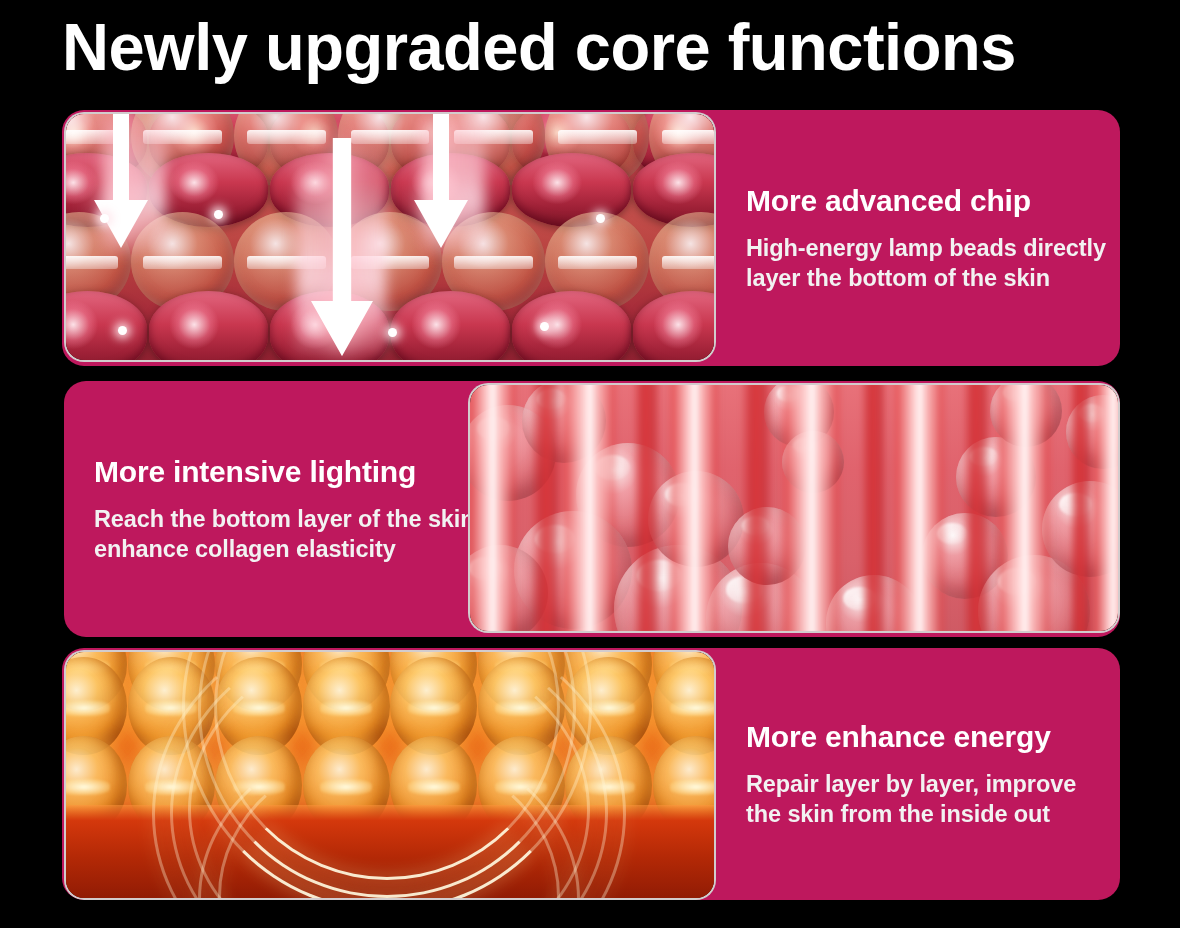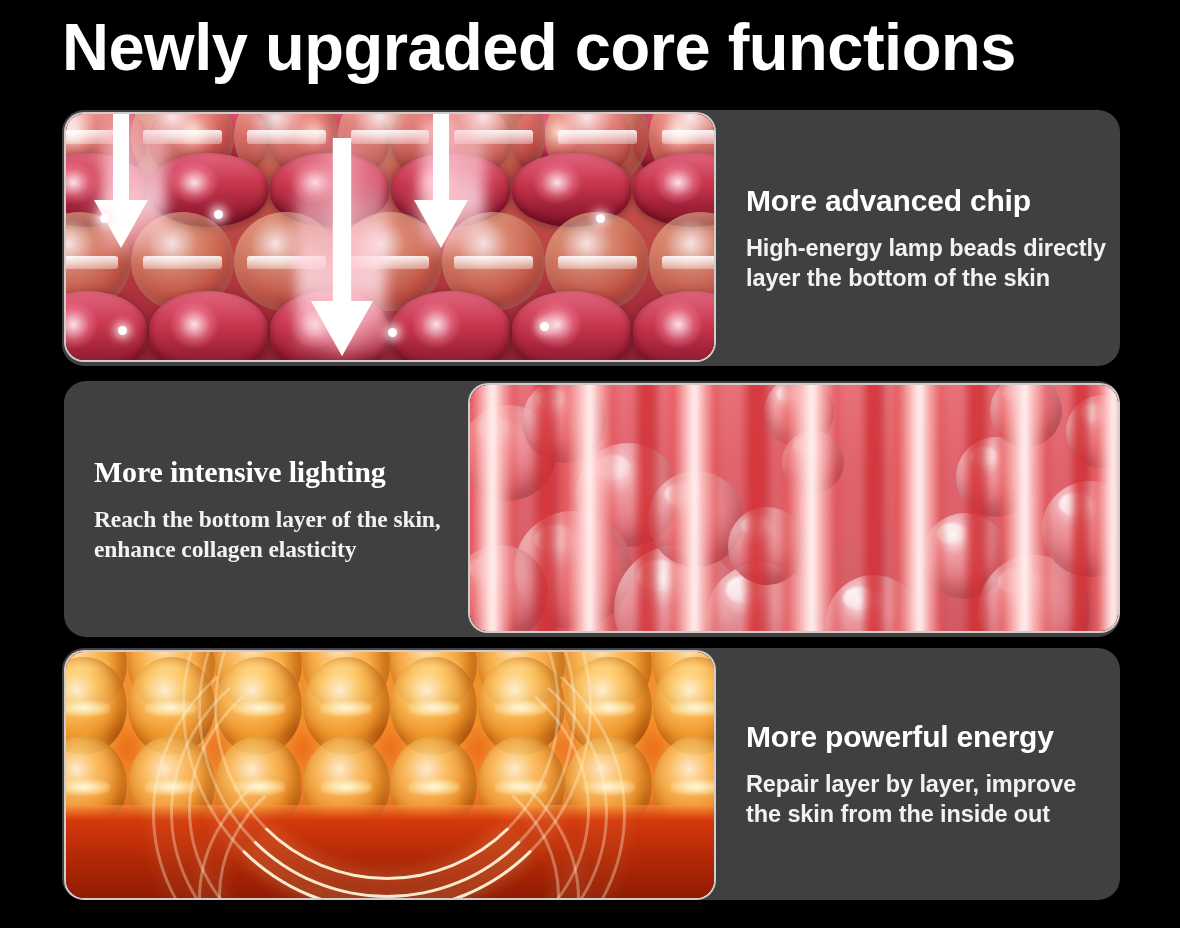--- a/index.html
+++ b/index.html
@@ -30,21 +30,21 @@
     letter-spacing: -0.5px;
     color: #ffffff;
     white-space: nowrap;
     transform: scaleX(0.985);
     transform-origin: left center;
   }
 
   
   .card {
     position: absolute;
-    background: #404040;
+    background: #be185d;
     border-radius: 22px;
     overflow: hidden;
   }
   .card-1 { left: 62px;  top: 110px; width: 1058px; height: 256px; }
   .card-2 { left: 64px;  top: 381px; width: 1056px; height: 256px; }
   .card-3 { left: 62px;  top: 648px; width: 1058px; height: 252px; }
 
   
   .media {
     position: absolute;
@@ -71,21 +71,21 @@
   .text-block {
     position: absolute;
     top: 0;
     height: 100%;
     display: flex;
     flex-direction: column;
     justify-content: center;
     box-sizing: border-box;
   }
   .text-right { left: 684px; width: 372px; padding-right: 8px; }
-  .text-left  { left: 30px;  width: 392px; font-family: Liberation Serif, serif; }
+  .text-left  { left: 30px;  width: 392px; }
 
   .card-heading {
     font-size: 30px;
     font-weight: bold;
     line-height: 36px;
     margin: 0 0 14px 0;
     color: #ffffff;
     letter-spacing: -0.2px;
   }
   .card-body {
@@ -450,16 +450,16 @@
       <div class="arc" style="left:116px;top:-150px;width:404px;height:404px;"></div>
       <div class="arc" style="left:122px;top:-10px;width:396px;height:330px;"></div>
       <div class="arc" style="left:104px;top:-24px;width:432px;height:364px;"></div>
       <div class="arc" style="left:86px;top:-40px;width:468px;height:398px;"></div>
       <div class="arc" style="left:152px;top:96px;width:336px;height:290px;"></div>
       <div class="arc" style="left:132px;top:84px;width:376px;height:320px;"></div>
     </div>
   </div>
 
   <div class="text-block text-right">
-    <h2 class="card-heading">More powerful energy</h2>
+    <h2 class="card-heading">More enhance energy</h2>
     <p class="card-body">Repair layer by layer, improve the skin from the inside out</p>
   </div>
 </div>
 
 </body></html>

